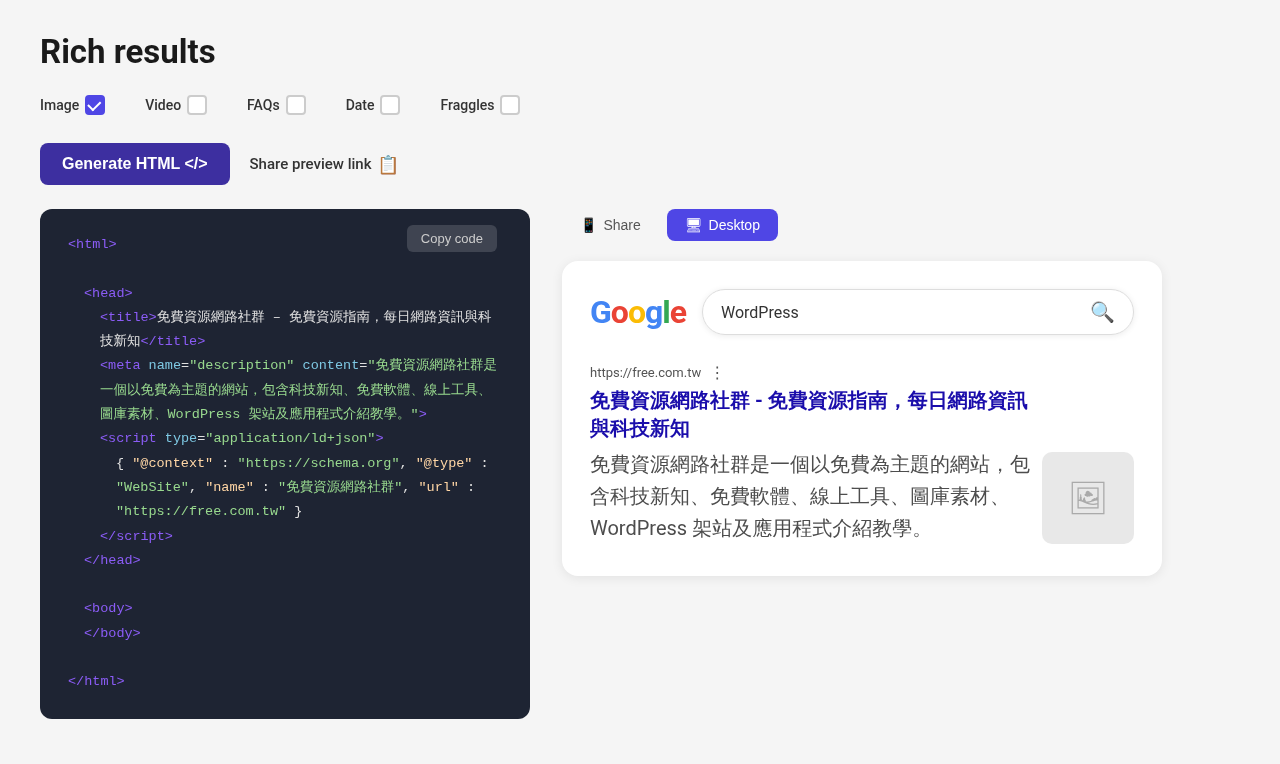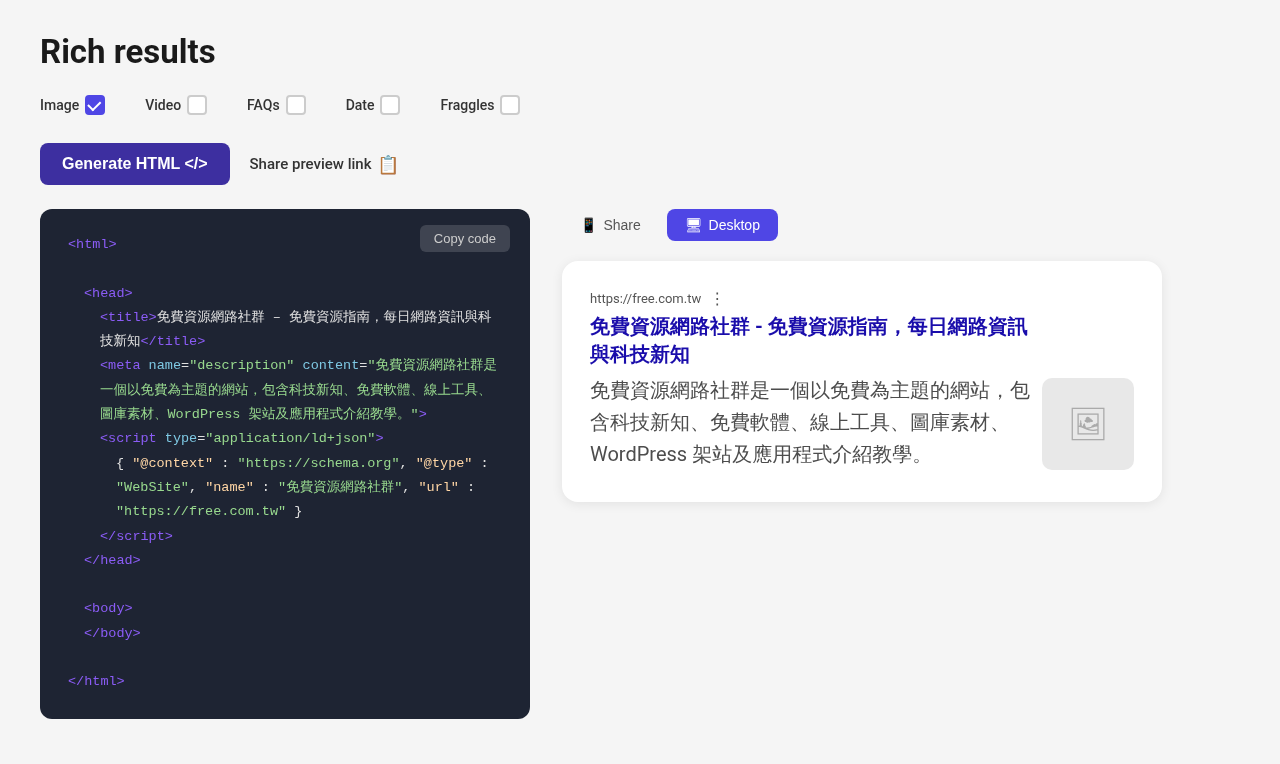--- a/index.html
+++ b/index.html
@@ -109,21 +109,21 @@
       width: 490px;
       min-height: 470px;
       position: relative;
       padding: 24px 28px 24px 28px;
       flex-shrink: 0;
     }
 
     .copy-code-btn {
       position: absolute;
       top: 16px;
-      right: 20px;
+      right: 33px;
       background: rgba(255,255,255,0.15);
       color: #ccc;
       border: none;
       padding: 6px 14px;
       border-radius: 6px;
       font-size: 13px;
       cursor: pointer;
     }
 
     .code-content {
@@ -386,20 +386,29 @@
         <span>Share</span>
       </button>
       <button class="view-btn active">
         <span>🖥</span>
         <span>Desktop</span>
       </button>
     </div>
 
     <div class="google-preview">
 
+      <div class="google-search-bar">
+        <div class="google-logo">
+          <span class="g-blue">G</span><span class="g-red">o</span><span class="g-yellow">o</span><span class="g-blue">g</span><span class="g-green">l</span><span class="g-red">e</span>
+        </div>
+        <div class="search-input-box">
+          <span class="search-text">WordPress</span>
+          <span class="search-icon-blue">🔍</span>
+        </div>
+      </div>
 
       <div class="result-item">
         <div class="result-info">
           <div class="result-url-row">
             <span class="result-url">https://free.com.tw</span>
             <span class="result-dots">⋮</span>
           </div>
           <div class="result-title">免費資源網路社群 - 免費資源指南，每日網路資訊與科技新知</div>
           <div class="result-description">免費資源網路社群是一個以免費為主題的網站，包含科技新知、免費軟體、線上工具、圖庫素材、WordPress 架站及應用程式介紹教學。</div>
         </div>

